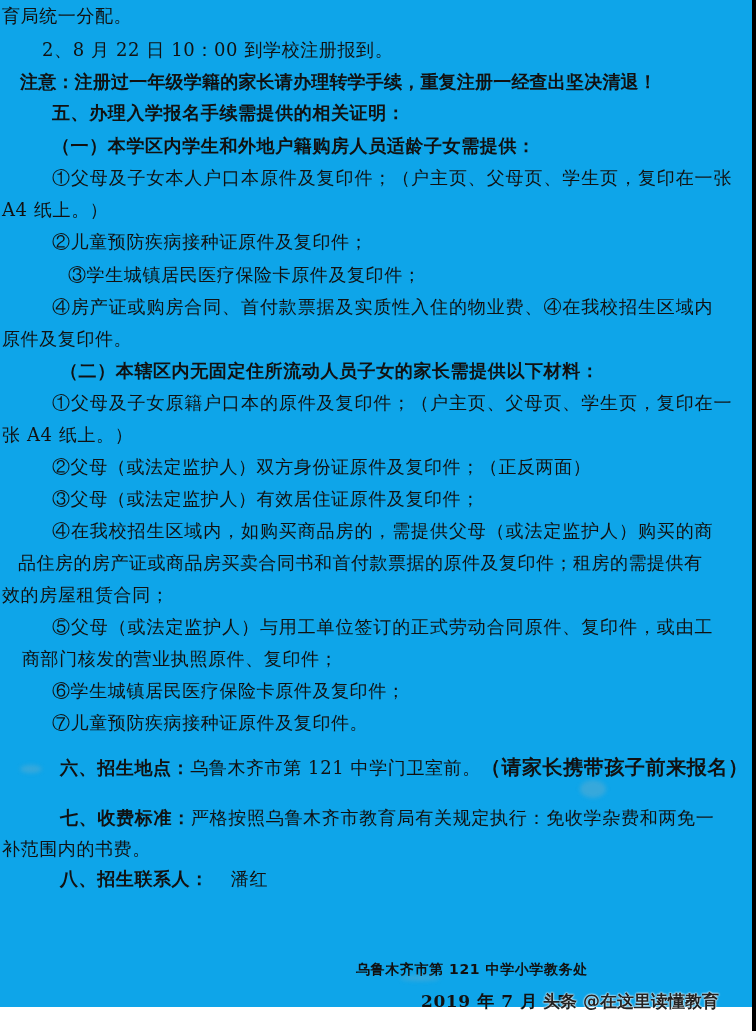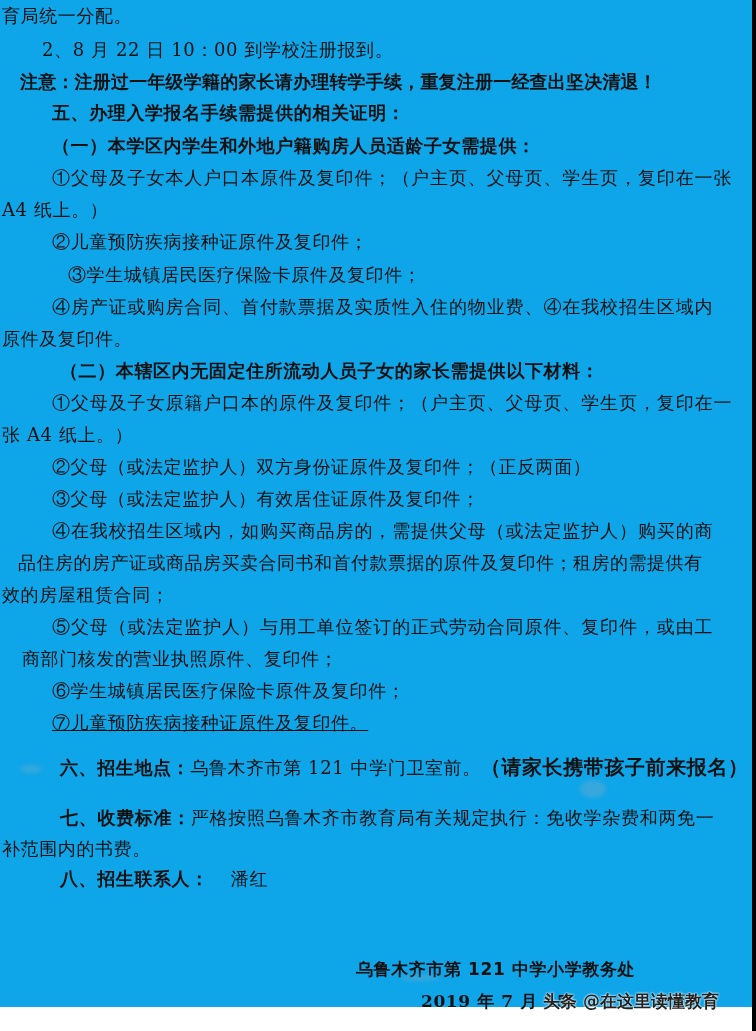--- a/index.html
+++ b/index.html
@@ -79,36 +79,36 @@
   <div class="line" style="left:52px; top:392px; letter-spacing:0.9px;">①父母及子女原籍户口本的原件及复印件；（户主页、父母页、学生页，复印在一</div>
   <div class="line" style="left:2px; top:424px;">张 A4 纸上。）</div>
   <div class="line" style="left:52px; top:456px;">②父母（或法定监护人）双方身份证原件及复印件；（正反两面）</div>
   <div class="line" style="left:52px; top:488px;">③父母（或法定监护人）有效居住证原件及复印件；</div>
   <div class="line" style="left:52px; top:520px; letter-spacing:0.9px;">④在我校招生区域内，如购买商品房的，需提供父母（或法定监护人）购买的商</div>
   <div class="line" style="left:2px; top:552px; letter-spacing:0.5px;margin-left:16px;">品住房的房产证或商品房买卖合同书和首付款票据的原件及复印件；租房的需提供有</div>
   <div class="line" style="left:2px; top:584px;">效的房屋租赁合同；</div>
   <div class="line" style="left:52px; top:616px; letter-spacing:0.9px;">⑤父母（或法定监护人）与用工单位签订的正式劳动合同原件、复印件，或由工</div>
   <div class="line" style="left:22px; top:648px;">商部门核发的营业执照原件、复印件；</div>
   <div class="line" style="left:52px; top:680px;">⑥学生城镇居民医疗保险卡原件及复印件；</div>
-  <div class="line" style="left:52px; top:712px;text-decoration:underline;">⑦儿童预防疾病接种证原件及复印件。</div>
+  <div class="line" style="left:52px; top:712px;">⑦儿童预防疾病接种证原件及复印件。</div>
 
   <div class="line" style="left:60px; top:756px;">
     <span class="bold">六、招生地点：</span><span>乌鲁木齐市第 121 中学门卫室前。</span><span class="bold" style="font-size:20px;">（请家长携带孩子前来报名）</span>
   </div>
 
   <div class="line" style="left:60px; top:807px; letter-spacing:0.7px;">
     <span class="bold">七、收费标准：</span><span>严格按照乌鲁木齐市教育局有关规定执行：免收学杂费和两免一</span>
   </div>
   <div class="line" style="left:2px; top:838px;">补范围内的书费。</div>
 
   <div class="line" style="left:60px; top:868px;text-align:center;">
     <span class="bold">八、招生联系人：</span><span style="display:inline-block; width:22px;"></span><span>潘红</span>
   </div>
 
-  <div class="line" style="left:356px; top:958px; font-weight:bold; font-family:'DejaVu Sans','Liberation Sans',sans-serif; font-size:17px;">乌鲁木齐市第 121 中学小学教务处</div>
+  <div class="line" style="left:356px; top:958px; font-weight:bold; font-family:'DejaVu Sans','Liberation Sans',sans-serif; font-size:14px;">乌鲁木齐市第 121 中学小学教务处</div>
   <div class="line" style="left:421px; top:990px; font-weight:bold; font-size:17px;">2019 年 7 月 15</div>
 
   <div class="watermark" style="left:543px; top:991px;">
     <span>头条</span>
     <span>@在这里读懂教育</span>
   </div>
 
   <div class="smudge" style="left:400px; top:975px; width:40px; height:6px;"></div>
   <div class="smudge" style="left:20px; top:765px; width:22px; height:8px;"></div>
   <div class="smudge" style="left:580px; top:780px; width:26px; height:18px;"></div>

